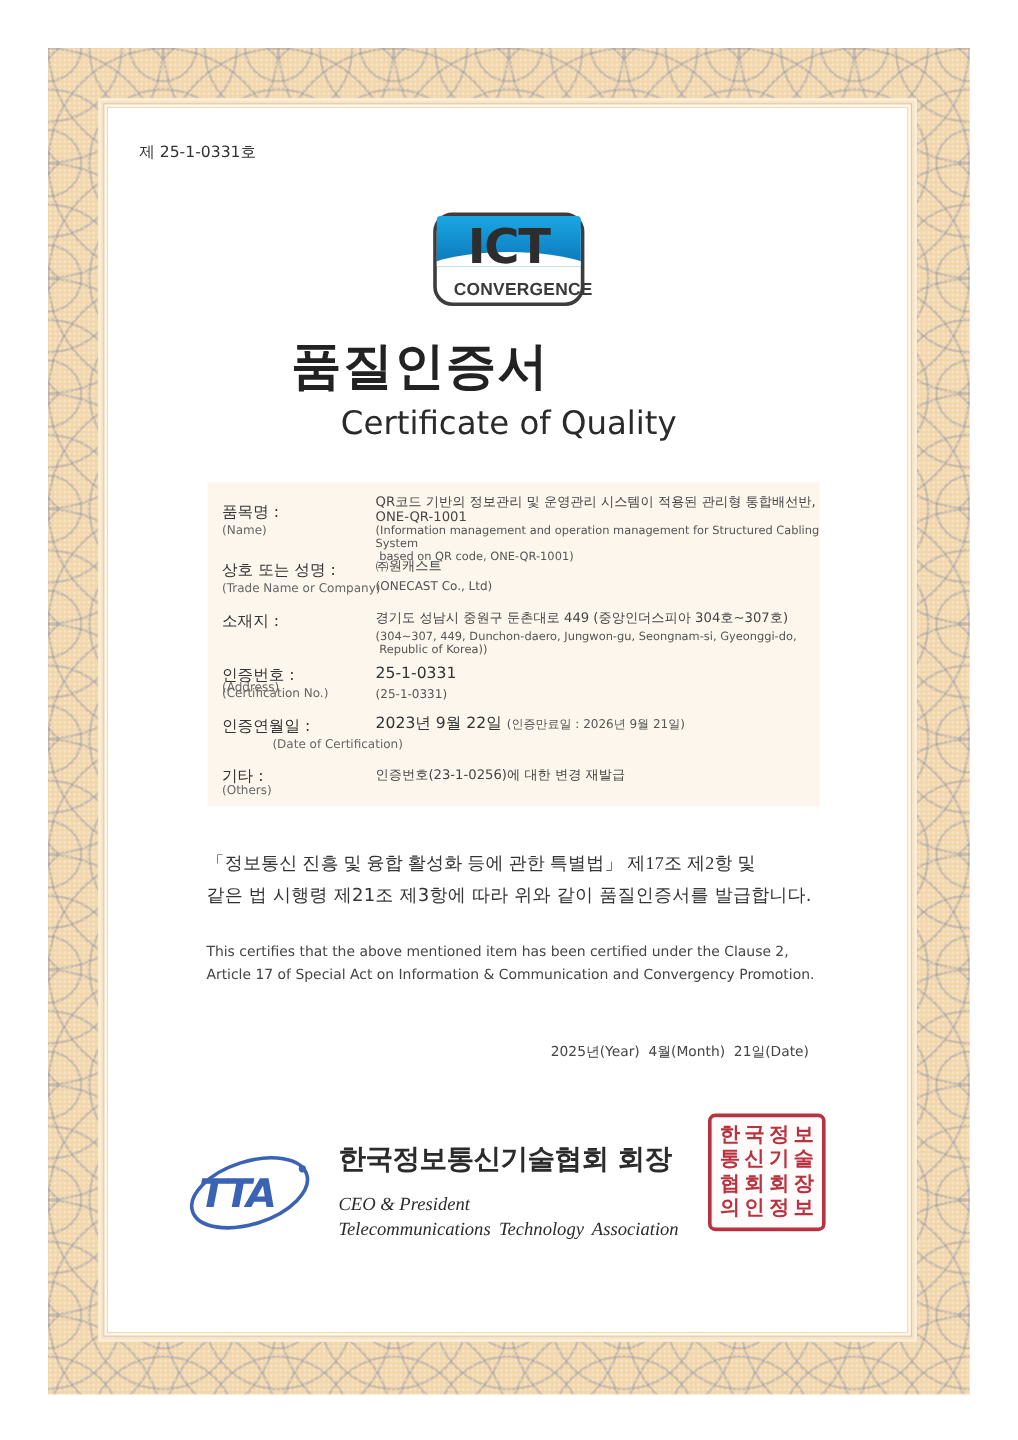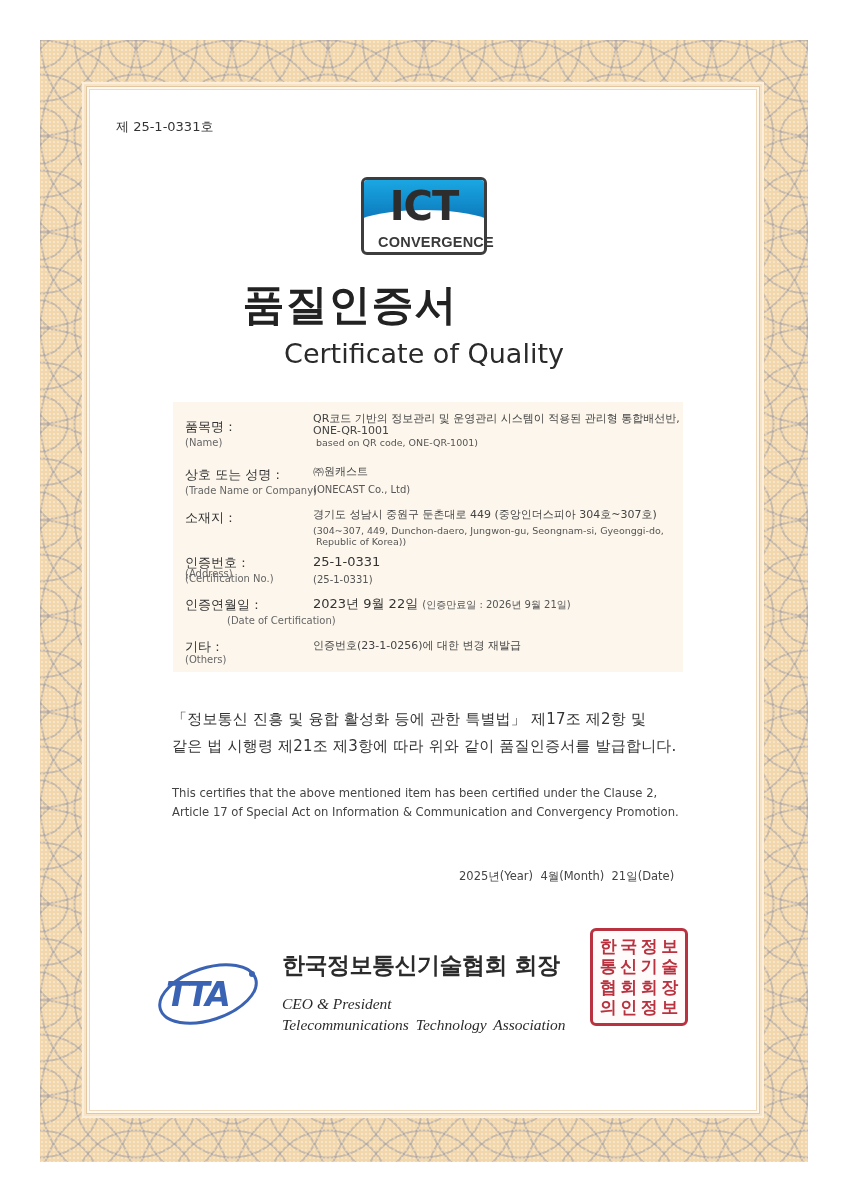--- a/index.html
+++ b/index.html
@@ -21,21 +21,21 @@
   .frame-line2 { position:absolute; left:86px; top:86px; width:674px; height:1028px;
                  border:1px solid #e4c7a0; box-sizing:border-box; background:#fff8ee; }
   .frame-line3 { position:absolute; left:89px; top:89px; width:668px; height:1022px;
                  border:1px solid #efd9bb; box-sizing:border-box; background:#ffffff; }
 
   
   .cert-no { position:absolute; left:116px; top:118px; font-size:13px; color:#333; }
 
   .ict-logo { position:absolute; left:361px; top:177px; width:126px; height:78px; }
   .ict-box { position:absolute; left:0; top:0; width:126px; height:78px; border:3px solid #3d3d3d;
-             border-radius:6px; box-sizing:border-box;
+             border-radius:16px; box-sizing:border-box;
              background:linear-gradient(#ffffff 0, #ffffff 100%); }
   .ict-top { position:absolute; left:0; top:0; width:120px; height:42px; border-radius:3px 3px 0 0;
              background:linear-gradient(180deg,#1aa7e3 0%, #0b76b9 100%); overflow:hidden; }
   .ict-arc { position:absolute; left:-30px; top:30px; width:180px; height:60px; border-radius:50%;
              background:#ffffff; }
   .ict-letters { position:absolute; left:0; top:2px; width:120px; text-align:center;
                  font-family:"DejaVu Sans",sans-serif; font-weight:bold; font-size:40px; letter-spacing:-1px;
                  line-height:48px; color:#2d2d2d; }
   .ict-sub { position:absolute; left:0; bottom:2px; width:144px; text-align:center;
              font-family:"Liberation Sans",sans-serif; font-weight:bold; font-size:14.5px; letter-spacing:0.2px;
@@ -98,20 +98,21 @@
 <div class="title-en">Certificate of Quality</div>
 
 <div class="info-box">
 
   <div class="row" style="top:11px;">
     <div class="lbl-ko" style="top:5px;">품목명 :</div>
     <div class="lbl-en" style="top:24px;">(Name)</div>
     <div class="val">
       <span style="display:block;">QR코드 기반의 정보관리 및 운영관리 시스템이 적용된 관리형 통합배선반,</span>
       <span style="display:block;">ONE-QR-1001</span>
+      <span class="sm">(Information management and operation management for Structured Cabling System</span>
       <span class="sm" style="white-space:pre;"> based on QR code, ONE-QR-1001)</span>
     </div>
   </div>
 
   <div class="row" style="top:64px;">
     <div class="lbl-ko">상호 또는 성명 :</div>
     <div class="lbl-en" style="top:19px;">(Trade Name or Company)</div>
     <div class="val">
       <span style="display:block;">㈜원캐스트</span>
       <span style="display:block;margin-top:6px;font-size:10px;color:#555;">(ONECAST Co., Ltd)</span>
@@ -146,21 +147,21 @@
     </div>
   </div>
 
   <div class="row" style="top:236px;">
     <div class="lbl-ko">기타 :</div>
     <div class="lbl-en" style="top:16px;">(Others)</div>
     <div class="val" style="top:2px;">인증번호(23-1-0256)에 대한 변경 재발급</div>
   </div>
 </div>
 
-<div class="stmt-ko" style="top:710px;">「정보통신 진흥 및 융합 활성화 등에 관한 특별법」 제17조 제2항 및</div>
+<div class="stmt-ko" style="top:710px;font-family:Liberation Serif, serif;">「정보통신 진흥 및 융합 활성화 등에 관한 특별법」 제17조 제2항 및</div>
 <div class="stmt-ko" style="top:737px;">같은 법 시행령 제21조 제3항에 따라 위와 같이 품질인증서를 발급합니다.</div>
 <div class="stmt-en" style="top:786px;">This certifies that the above mentioned item has been certified under the Clause 2,</div>
 <div class="stmt-en" style="top:805px;">Article 17 of Special Act on Information &amp; Communication and Convergency Promotion.</div>
 
 <div class="issue-date" style="white-space:pre;">2025년(Year)  4월(Month)  21일(Date)</div>
 
 <div class="tta-logo">
   <svg width="108" height="80" viewBox="0 0 108 80">
     <ellipse cx="52" cy="42" rx="50" ry="26" fill="none" stroke="#3b63b4" stroke-width="3" transform="rotate(-18 52 42)"></ellipse>
     <circle cx="96" cy="22" r="3" fill="#3b63b4"></circle>

